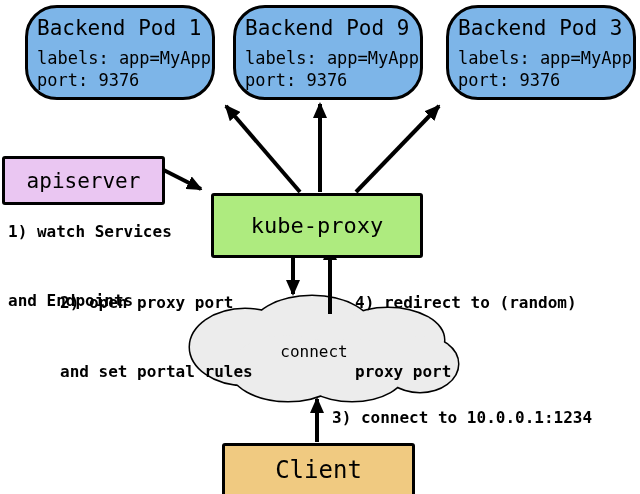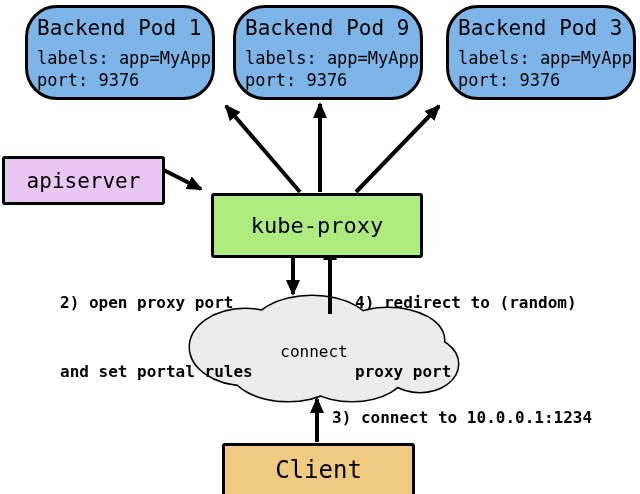--- a/index.html
+++ b/index.html
@@ -103,20 +103,24 @@
   </div>
   <div class="box node" id="kubeproxy">
     <span>kube-proxy</span>
   </div>
   <div class="box node" id="client">
     <span>Client</span>
   </div>
 
   <div id="iptables-label">connect</div>
 
+  <div class="note" id="note1">
+    <div>1) watch Services</div>
+    <div>and Endpoints</div>
+  </div>
   <div class="note" id="note2">
     <div>2) open proxy port</div>
     <div>and set portal rules</div>
   </div>
   <div class="note" id="note3">3) connect to 10.0.0.1:1234</div>
   <div class="note" id="note4">
     <div>4) redirect to (random)</div>
     <div>proxy port</div>
   </div>
 

